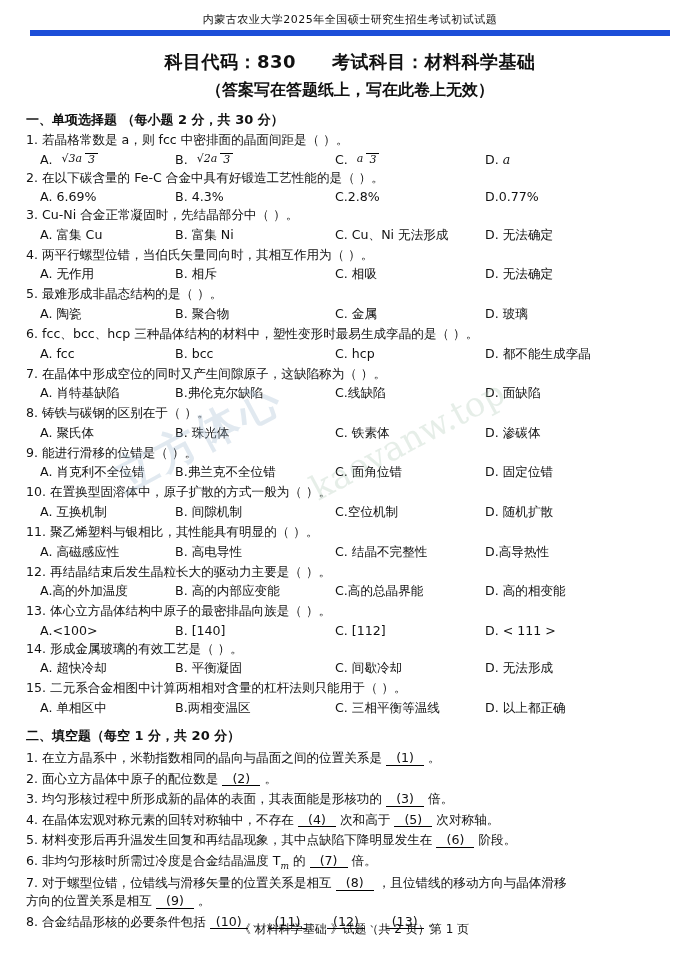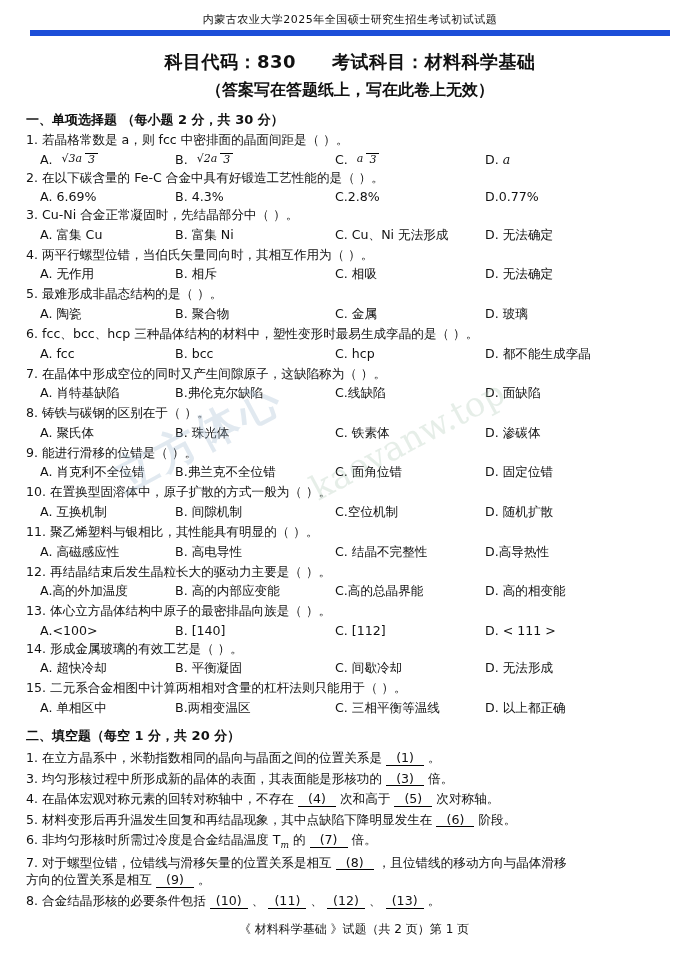--- a/index.html
+++ b/index.html
@@ -309,20 +309,25 @@
   </div>
 
   <div class="section-head">二、填空题（每空 1 分，共 20 分）</div>
 
   <div class="fq">
     <span>1. 在立方晶系中，米勒指数相同的晶向与晶面之间的位置关系是</span>
     <span class="blank">(1)</span>
     <span>。</span>
   </div>
 
+  <div class="fq">
+    <span>2. 面心立方晶体中原子的配位数是</span>
+    <span class="blank">(2)</span>
+    <span>。</span>
+  </div>
 
   <div class="fq">
     <span>3. 均匀形核过程中所形成新的晶体的表面，其表面能是形核功的</span>
     <span class="blank">(3)</span>
     <span>倍。</span>
   </div>
 
   <div class="fq">
     <span>4. 在晶体宏观对称元素的回转对称轴中，不存在</span>
     <span class="blank">(4)</span>

